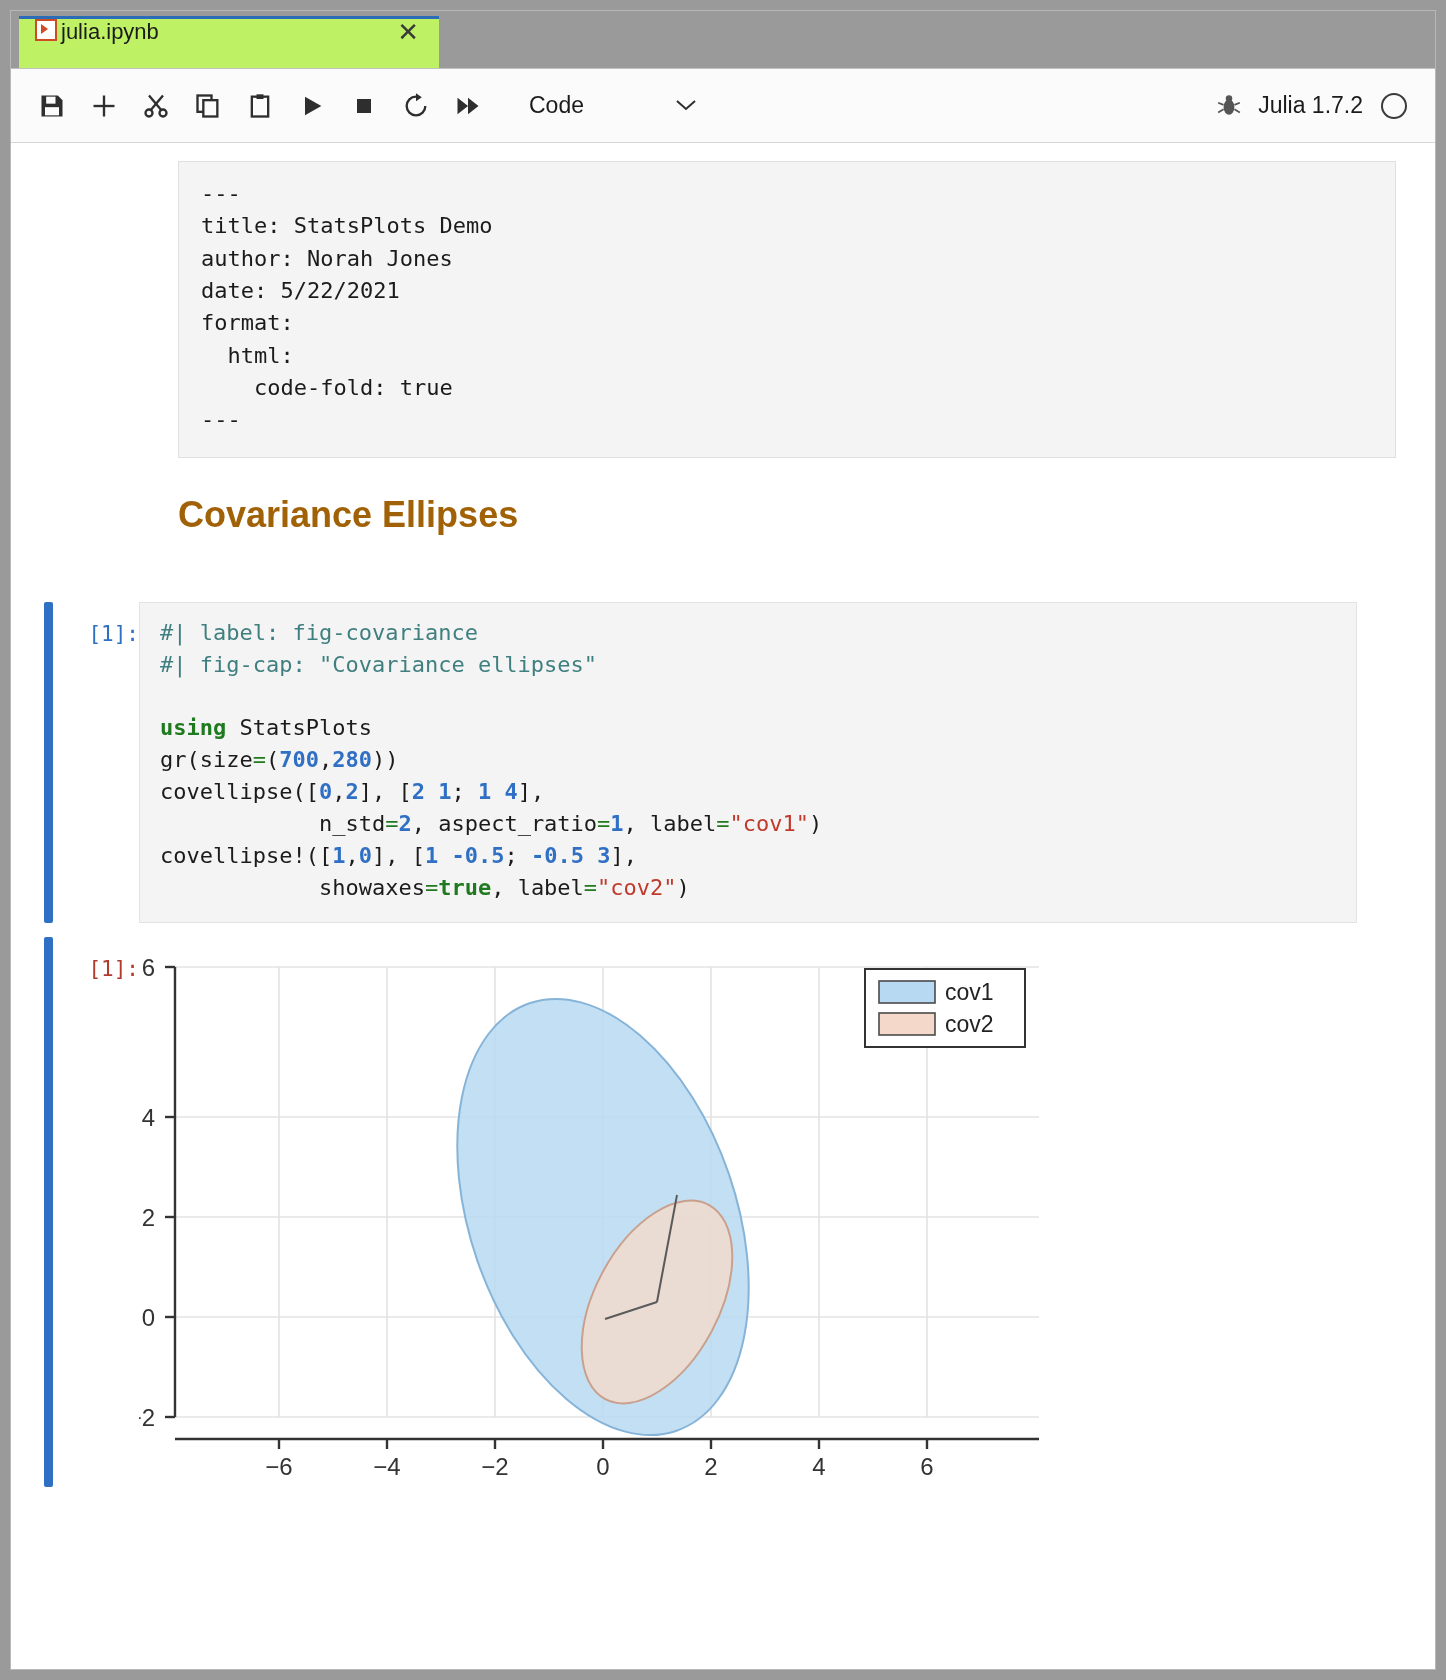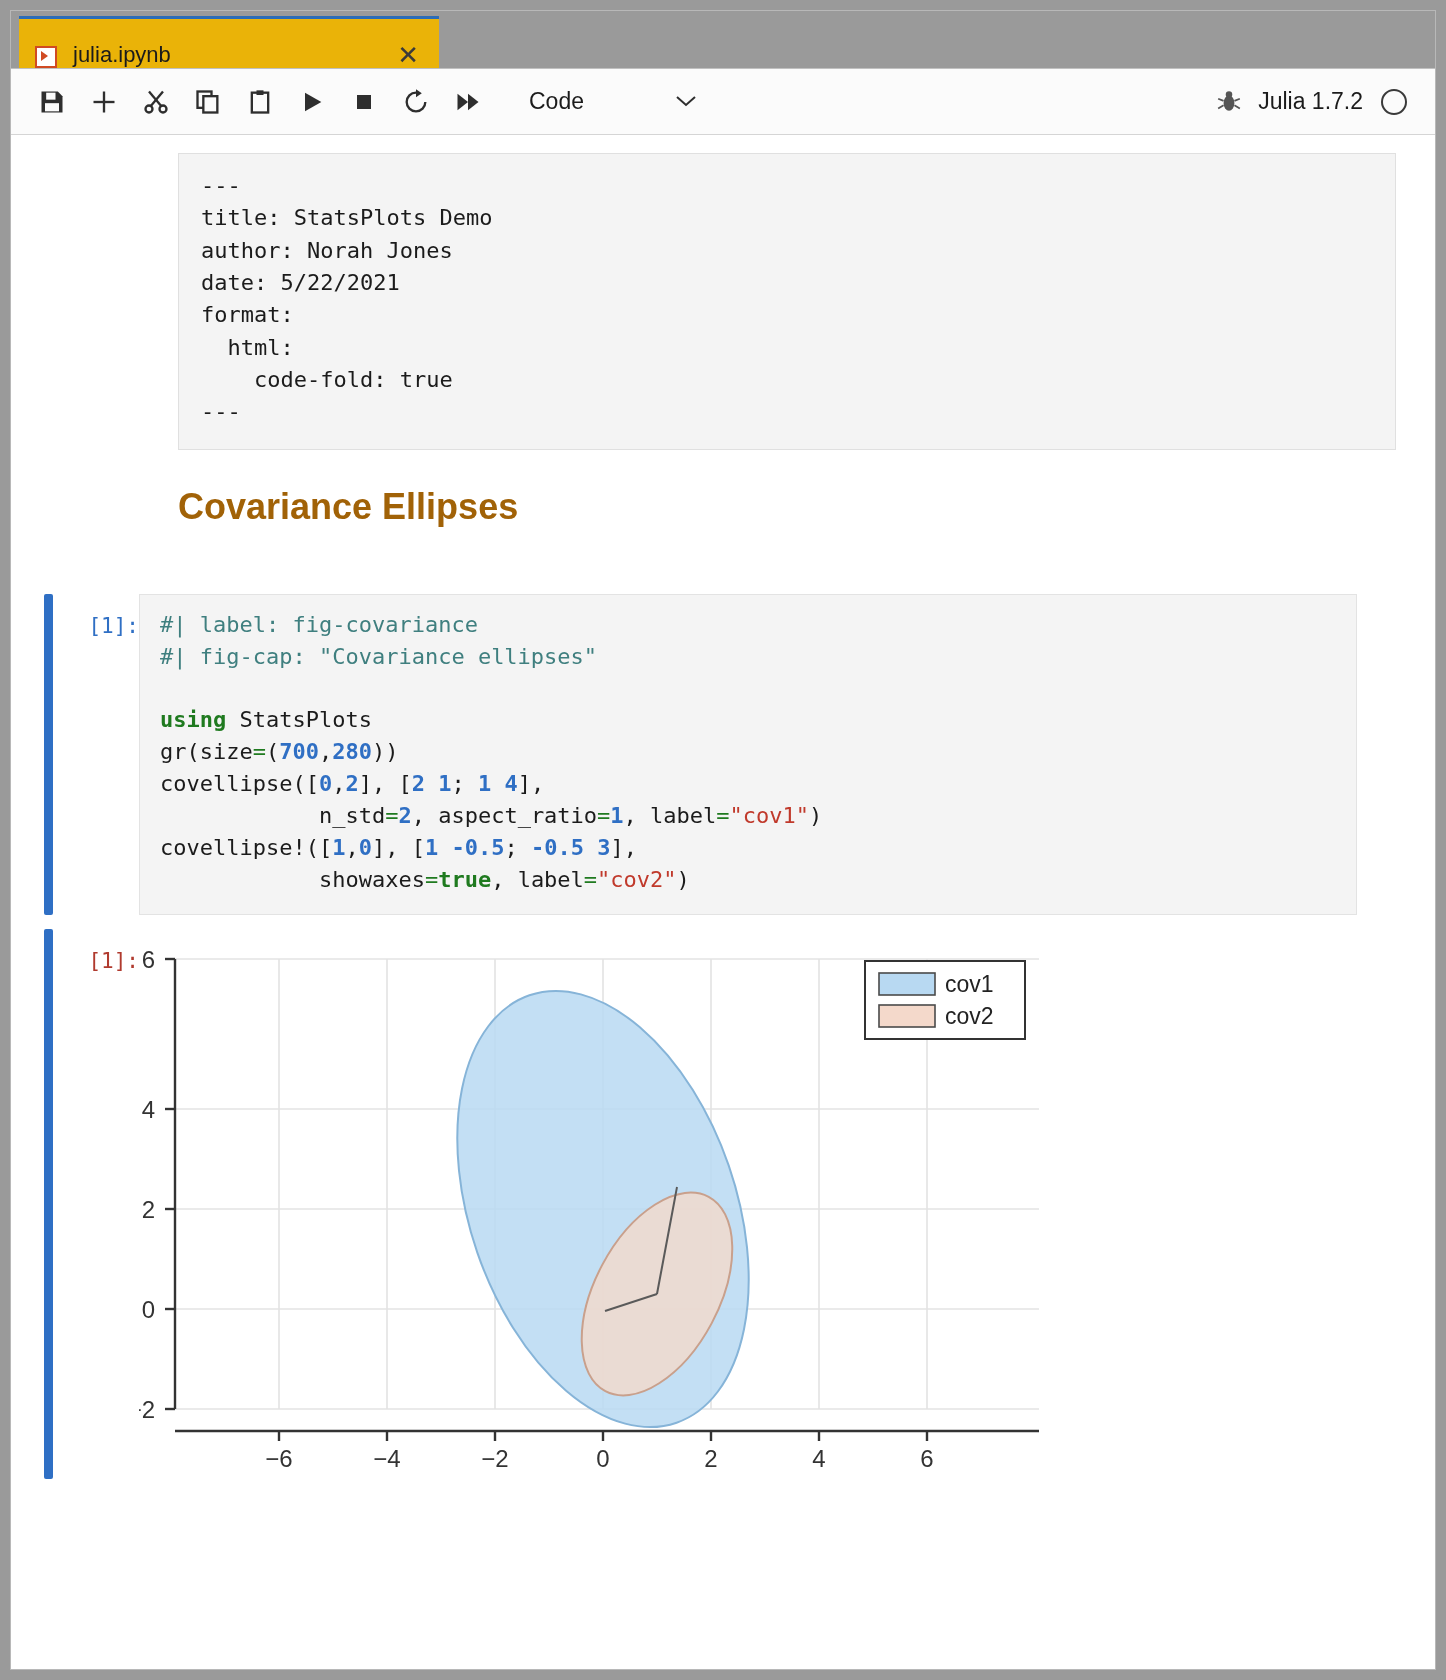--- a/index.html
+++ b/index.html
@@ -31,27 +31,27 @@
     background: #9a9a9a;
     display: flex;
     align-items: flex-end;
     box-sizing: border-box;
     border-bottom: 1px solid #c0c0c0;
   }
   .tab {
     margin-left: 8px;
     height: 52px;
     min-width: 420px;
-    background: #eab308;
+    background: #bef264;
     border-top: 3px solid #2b6cb8;
     display: flex;
-    align-items: flex-end;
+    align-items: flex-start;
     padding: 0 14px 0 16px;
     box-sizing: border-box;
-    gap: 16px;
+    gap: 4px;
   }
   .tab-icon {
     width: 22px; height: 22px;
     border: 2px solid #d04a23;
     box-sizing: border-box;
     position: relative;
     background: #ffffff;
   }
   .tab-icon:after {
     content: "";
@@ -70,21 +70,21 @@
   }
   .tab-close {
     font-size: 26px;
     color: #3a3a3a;
     line-height: 1;
     cursor: pointer;
     padding: 0 6px;
   }
   
   .toolbar {
-    height: 66px;
+    height: 74px;
     background: #fbfbfb;
     border-bottom: 1px solid #d5d5d5;
     display: flex;
     align-items: center;
     padding: 0 18px;
     box-sizing: border-box;
     gap: 6px;
   }
   .tb-btn {
     width: 46px; height: 46px;

